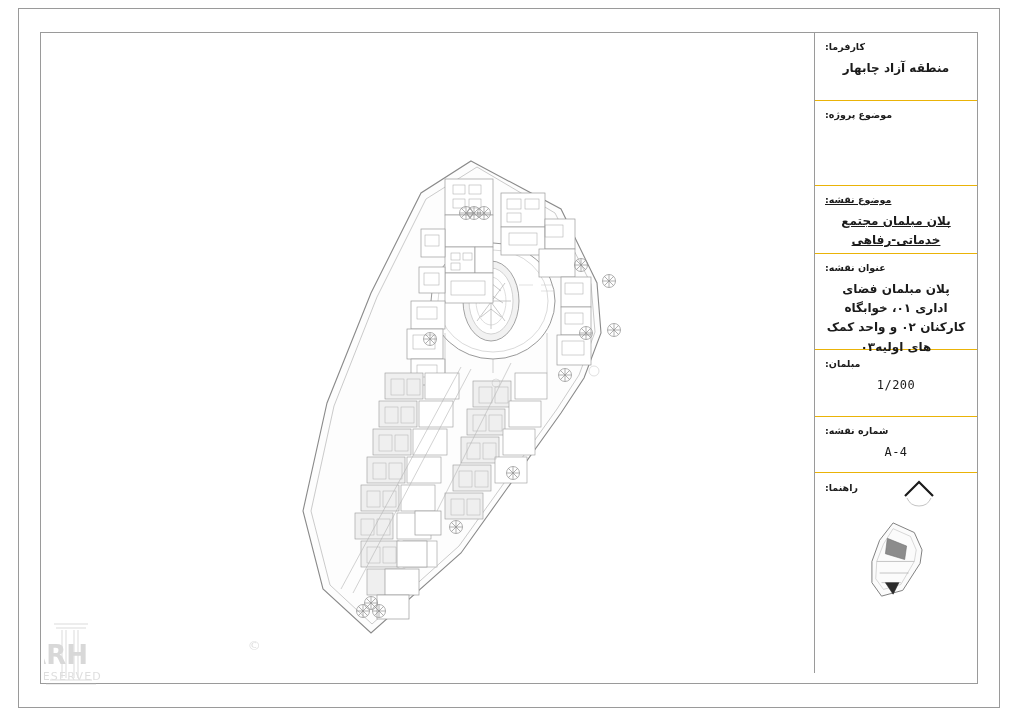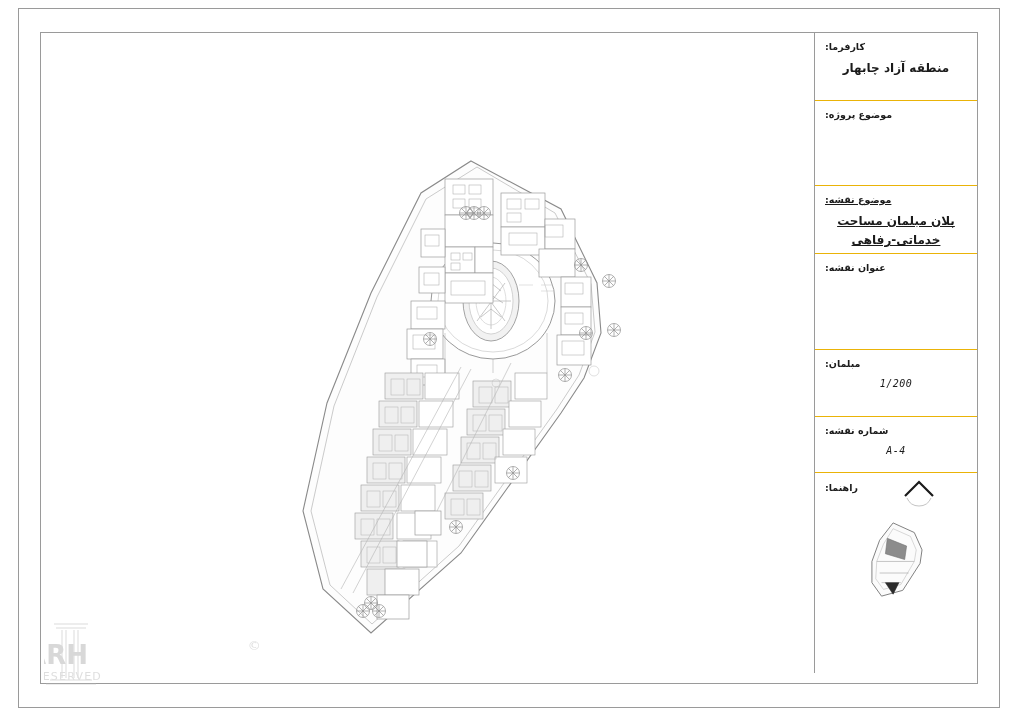--- a/index.html
+++ b/index.html
@@ -65,24 +65,23 @@
     white-space: nowrap;
   }
   .tb-value {
     font-size: 12px;
     font-weight: bold;
     line-height: 1.6;
     text-align: center;
   }
   .tb-value.mono {
     font-family: "DejaVu Sans Mono", monospace;
-    font-size: 10px;
+    font-size: 12px;
     font-weight: normal;
     letter-spacing: 0.5px;
-    font-style: italic;
   }
   .tb-cell.c1 { height: 68px; }
   .tb-cell.c2 { height: 85px; }
   .tb-cell.c3 { height: 68px; text-decoration: underline; }
   .tb-cell.c4 { height: 96px; }
   .tb-cell.c5 { height: 67px; }
   .tb-cell.c6 { height: 66px; }
   .tb-cell.c7 { height: 56px; }
   .tb-cell.c8 {
     height: 134px;
@@ -362,25 +361,27 @@
       <div class="tb-label">كارفرما:</div>
       <div class="tb-value">منطقه آزاد چابهار</div>
     </div>
 
     <div class="tb-cell c2">
       <div class="tb-label">موضوع پروژه:</div>
     </div>
 
     <div class="tb-cell c3">
       <div class="tb-label">موضوع نقشه:</div>
-      <div class="tb-value">پلان مبلمان مساحت خدماتی-رفاهی</div>
+      <div class="tb-value">پلان مبلمان مجتمع خدماتی-رفاهی</div>
     </div>
 
     <div class="tb-cell c4">
       <div class="tb-label">عنوان نقشه:</div>
+      <div class="tb-value" style="white-space:pre-line">پلان مبلمان فضای اداری ۰۱، خوابگاه
+كاركنان ۰۲ و واحد كمک های اولیه۰۳</div>
     </div>
 
     <div class="tb-cell c5">
       <div class="tb-label">مبلمان:</div>
       <div class="tb-value mono">1/200</div>
     </div>
 
 
     <div class="tb-cell c7">
       <div class="tb-label">شماره نقشه:</div>

